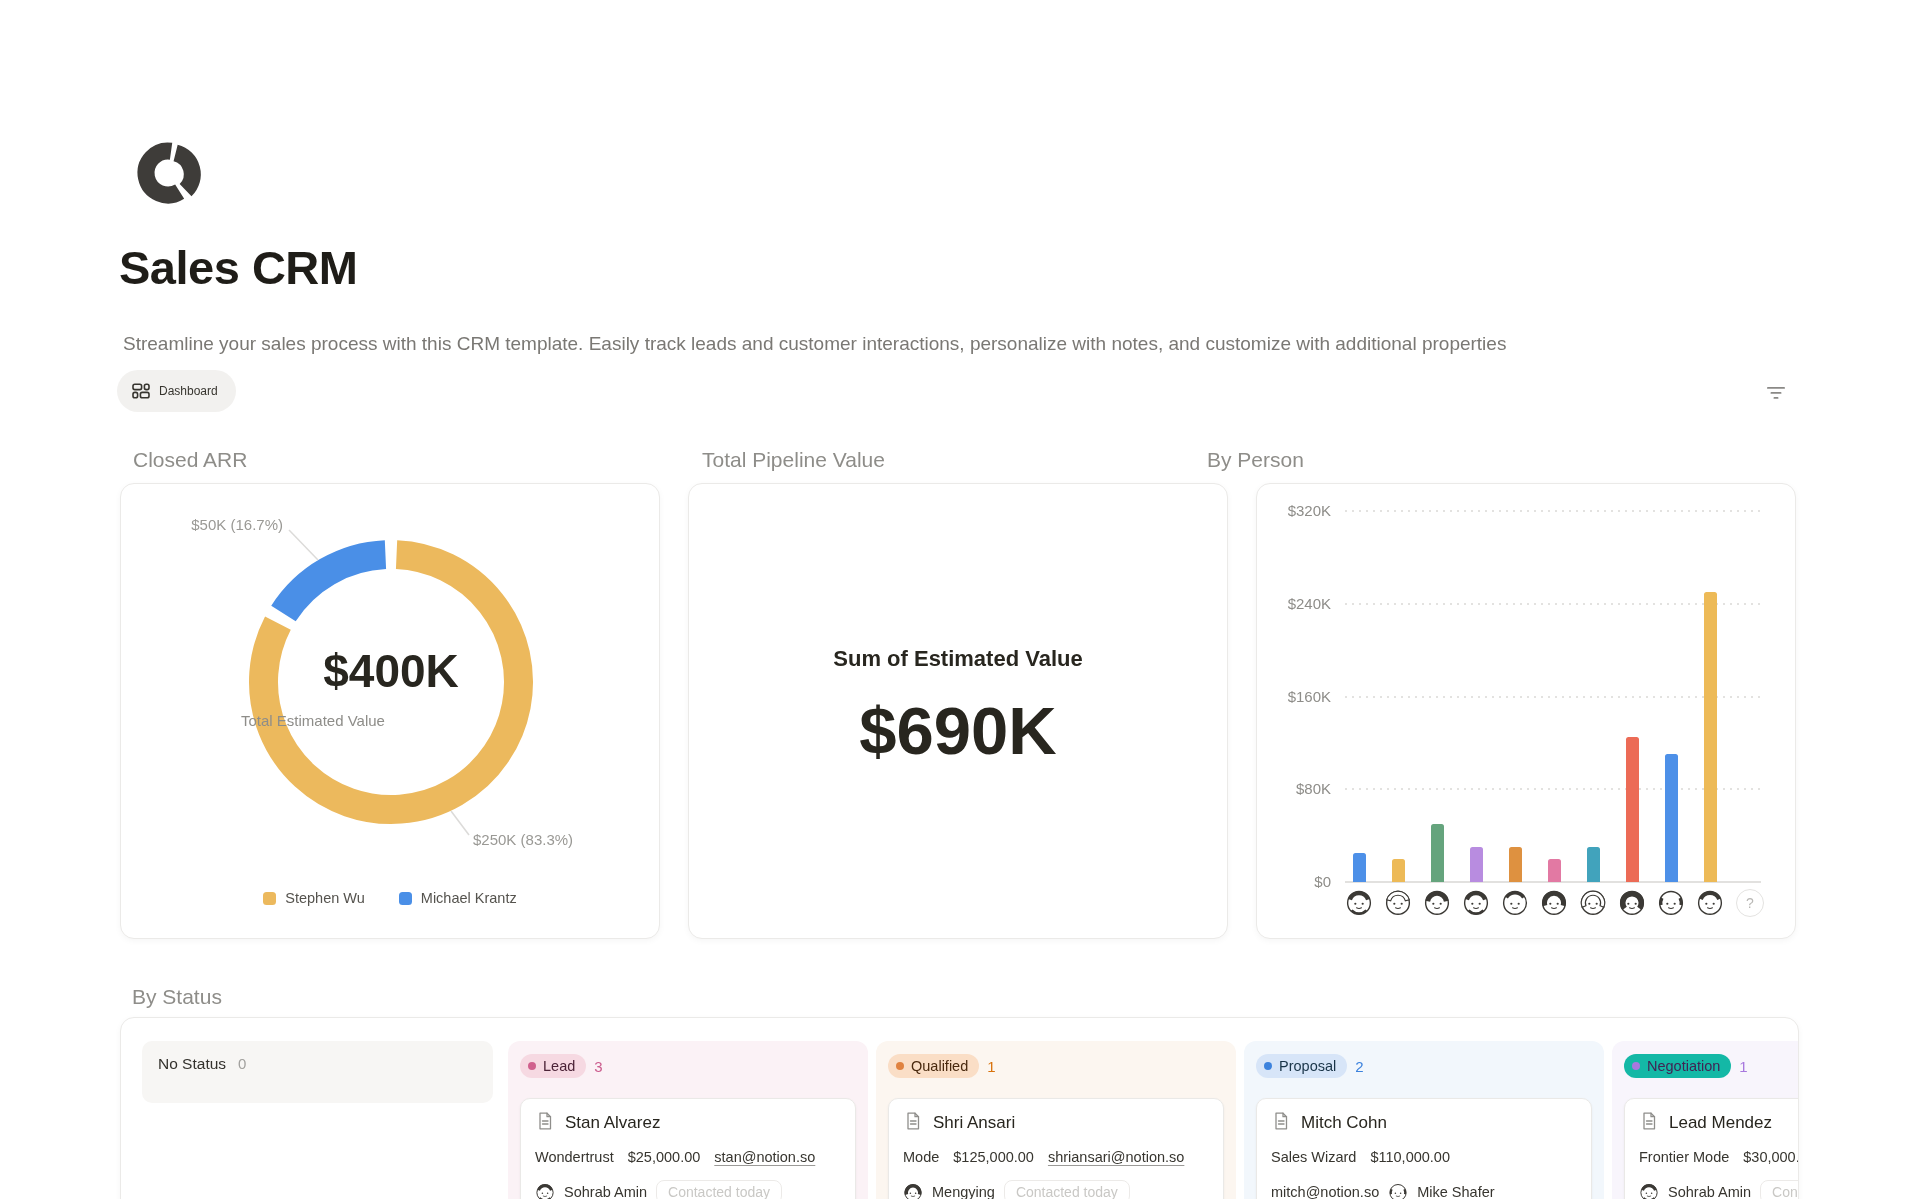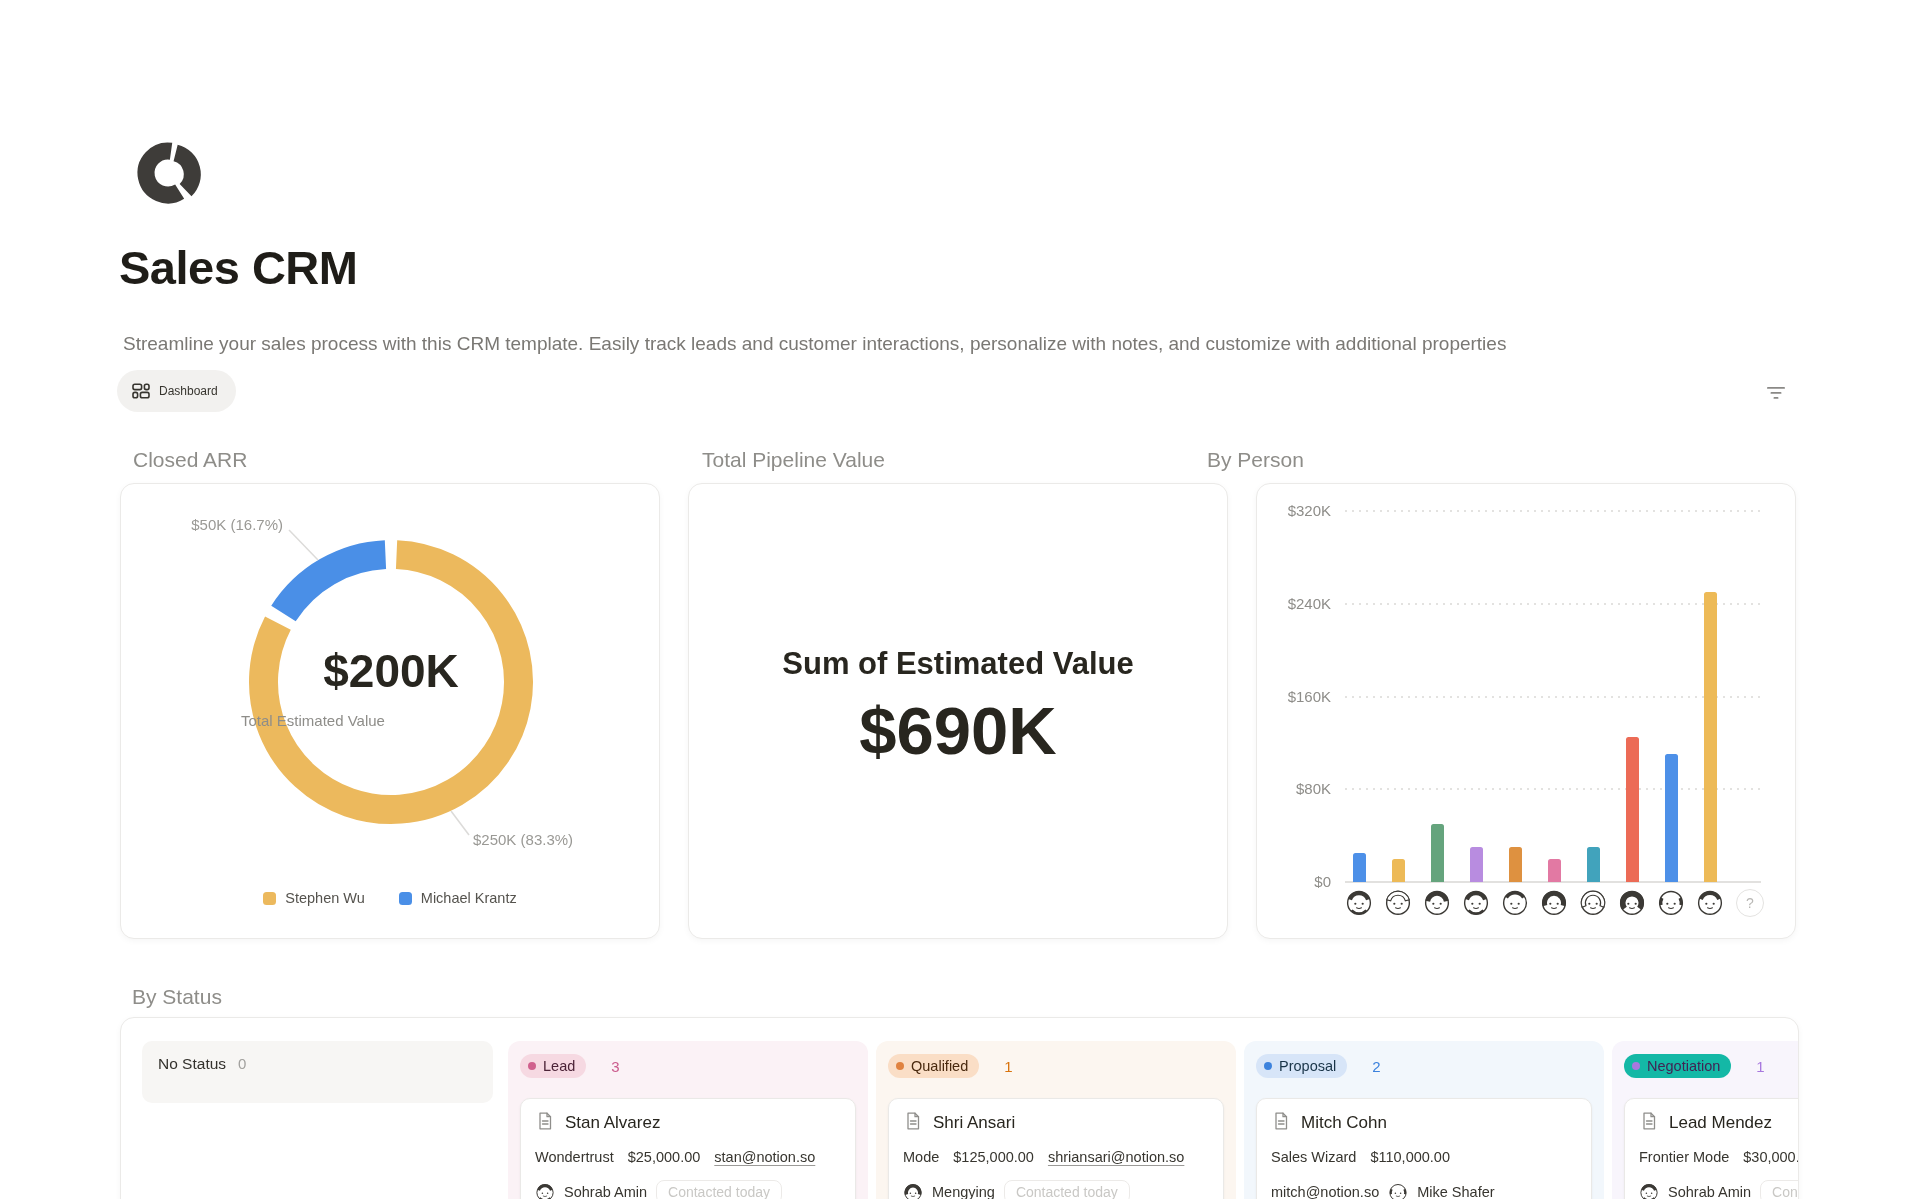--- a/index.html
+++ b/index.html
@@ -20,37 +20,37 @@
   
   .sec-label{font-size:21px;color:#8e8d89;}
   .card{background:#fff;border:1px solid #ebeae8;border-radius:14px;box-shadow:0 2px 6px rgba(25,25,20,.04);}
   .chart-card{top:483px;width:538px;height:454px;}
   .donut-center-value{left:120px;top:160px;width:300px;text-align:center;font-size:46px;font-weight:700;color:#28261f;}
   .donut-center-caption{left:120px;top:228px;width:300px;text-align:left;font-size:15px;color:#8e8d89;}
   .callout{font-size:15px;color:#9a9995;}
   .legend-row{left:0;top:406px;width:538px;display:flex;justify-content:center;gap:34px;}
   .legend-item{display:flex;align-items:center;gap:9px;font-size:14.5px;color:#55534e;}
   .legend-swatch{width:13px;height:13px;border-radius:3.5px;display:inline-block;}
-  .kpi-title{left:0;top:162px;width:538px;text-align:center;font-size:31px;font-weight:700;color:#28261f;}
+  .kpi-title{left:0;top:162px;width:538px;text-align:center;font-size:22px;font-weight:700;color:#28261f;}
   .kpi-value{left:0;top:200px;width:538px;text-align:center;font-size:67px;font-weight:700;color:#28261f;line-height:94px;}
   .tick-label{left:0;width:74px;text-align:right;font-size:15px;color:#8e8d89;}
   .gridline{left:88px;width:416px;height:2px;
     background-image:repeating-linear-gradient(90deg,#e3e2e0 0 2px,transparent 2px 7px);}
   .gridline.solid{background-image:none;background-color:#e2e1df;height:1.5px;}
   .bar{width:13px;border-radius:2.5px 2.5px 0 0;}
   .unassigned-dot{width:26px;height:26px;border-radius:50%;border:1.5px solid #e4e3e1;background:#fff;
     display:flex;align-items:center;justify-content:center;font-size:14px;color:#b9b8b5;}
   
   .board{left:120px;top:1017px;width:1677px;height:420px;overflow:hidden;}
   .board-col{top:23px;width:360px;height:380px;border-radius:12px;padding:13px 12px;box-sizing:border-box;}
   .empty-col{left:21px;top:23px;width:351px;height:62px;border-radius:10px;background:#f7f6f4;
     display:flex;align-items:flex-start;padding:14px 16px;box-sizing:border-box;gap:12px;}
   .empty-col .nm{font-size:15.5px;color:#33312c;}
   .empty-col .ct{font-size:15px;color:#a2a19e;}
-  .col-head{display:flex;align-items:center;gap:25px;height:24px;}
+  .col-head{display:flex;align-items:center;gap:8px;height:24px;}
   .status-pill{display:inline-flex;align-items:center;gap:7px;height:24px;border-radius:12px;padding:0 11px 0 8px;font-size:14.5px;}
   .status-dot{width:8px;height:8px;border-radius:50%;}
   .col-count{font-size:15px;}
   .deal-card{margin-top:20px;background:#fff;border:1px solid #eae9e7;border-radius:10px;
     box-shadow:0 1px 3px rgba(15,15,15,.05);padding:11px 14px;cursor:pointer;}
   .deal-title-row{display:flex;align-items:center;gap:10px;height:26px;}
   .deal-title{font-size:17px;font-weight:500;color:#28261f;white-space:nowrap;}
   .deal-fields{display:flex;align-items:center;gap:14px;margin-top:11px;height:20px;font-size:14.5px;color:#37352f;white-space:nowrap;}
   .deal-link{text-decoration:underline;text-underline-offset:2.5px;text-decoration-color:#9b9a97;color:#37352f;}
   .deal-person-row{display:flex;align-items:center;gap:9px;margin-top:13px;height:24px;font-size:14.5px;color:#37352f;white-space:nowrap;}
@@ -96,21 +96,21 @@
 
 <div class="abs card chart-card" style="left:120px;">
   <svg class="abs" width="538" height="454" id="donut-svg">
       <path d="M275.56 70.62 A127.5 127.5 0 1 1 156.91 139.13" fill="none" stroke="#ecb95d" stroke-width="29"></path>
       <path d="M162.47 129.49 A127.5 127.5 0 0 1 264.44 70.62" fill="none" stroke="#4a8fe7" stroke-width="29"></path>
       <line x1="168" y1="46" x2="197" y2="76" stroke="#dcdbd9" stroke-width="1.5"></line>
       <line x1="330" y1="327" x2="348" y2="351" stroke="#dcdbd9" stroke-width="1.5"></line>
     </svg>
   <div class="abs callout" style="left:56px;top:32px;width:106px;text-align:right;">$50K (16.7%)</div>
   <div class="abs callout" style="left:352px;top:347px;">$250K (83.3%)</div>
-  <div class="abs donut-center-value">$200K</div>
+  <div class="abs donut-center-value">$400K</div>
   <div class="abs donut-center-caption">Total Estimated Value</div>
   <div class="abs legend-row" id="donut-legend">
       <div class="legend-item">
         <div class="legend-swatch" style="background: rgb(236, 185, 93);"></div>
         <span>Stephen Wu</span>
       </div>
       <div class="legend-item">
         <div class="legend-swatch" style="background: rgb(74, 143, 231);"></div>
         <span>Michael Krantz</span>
       </div>

